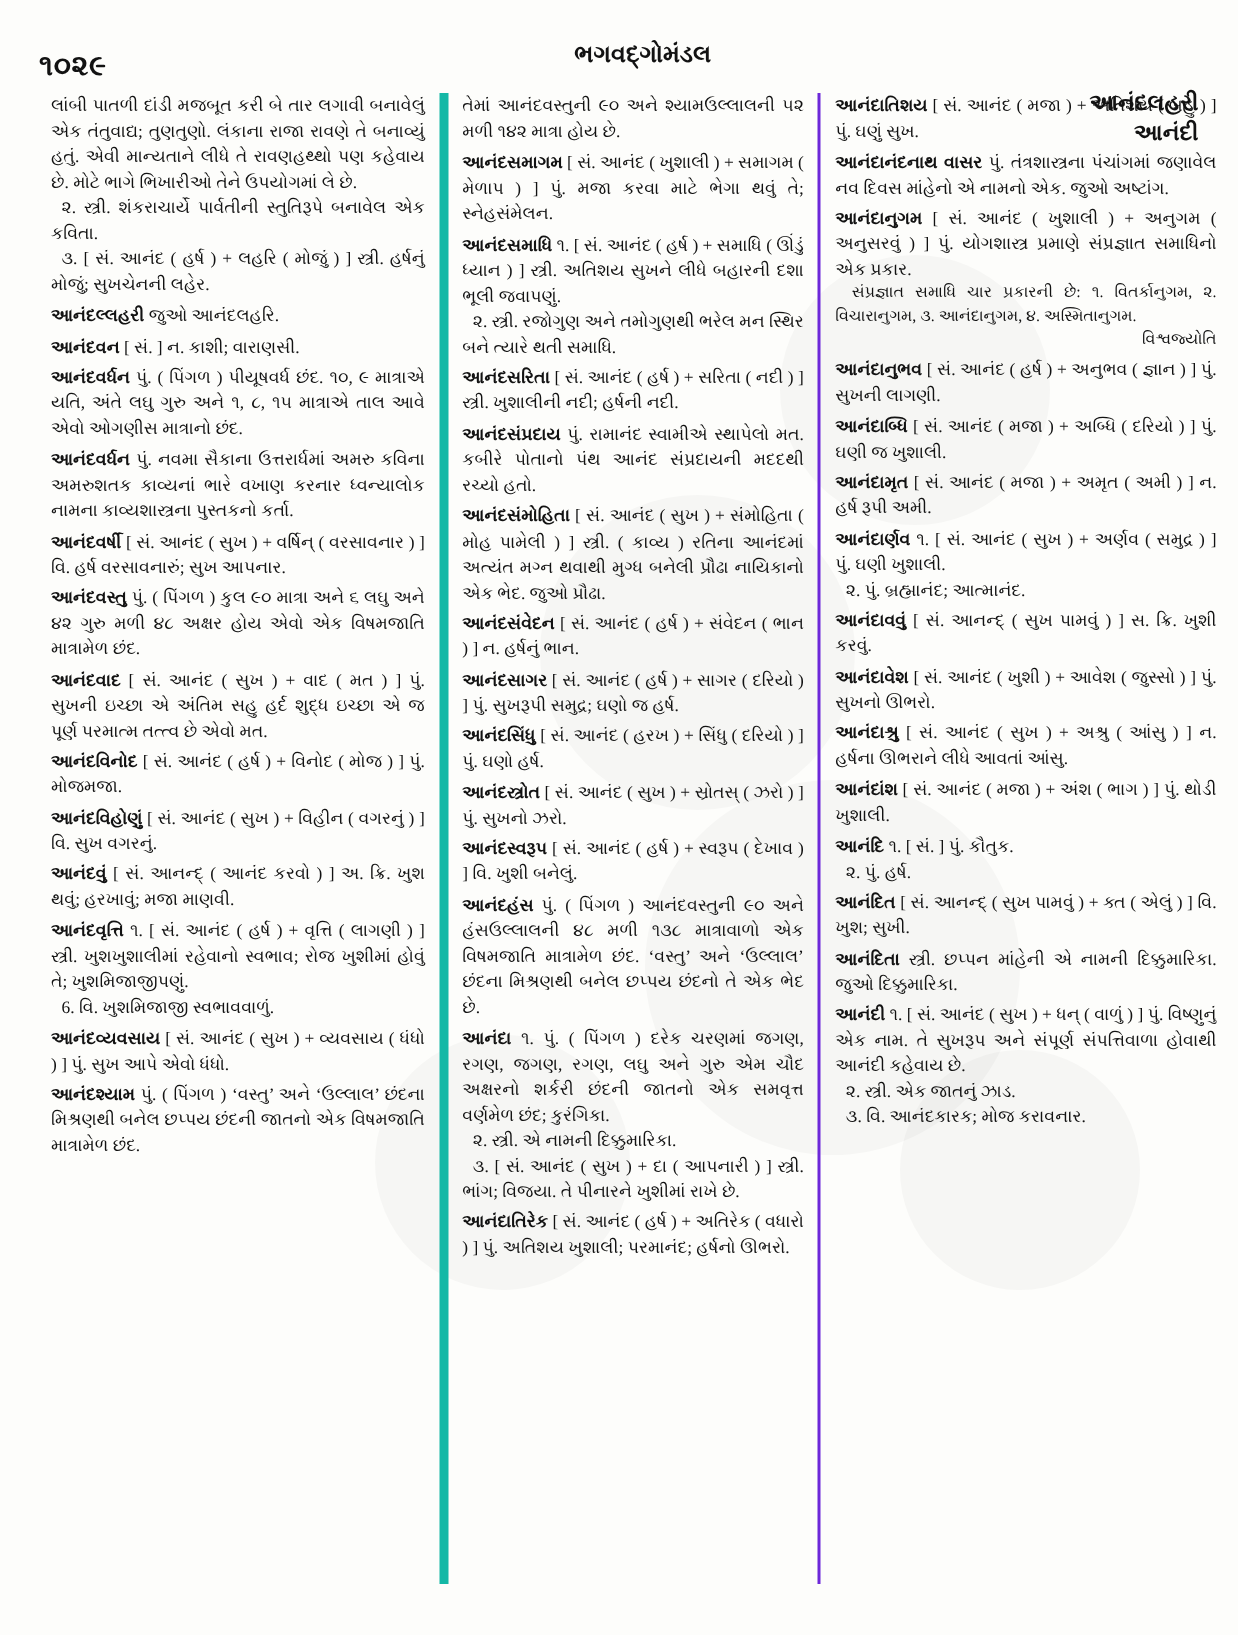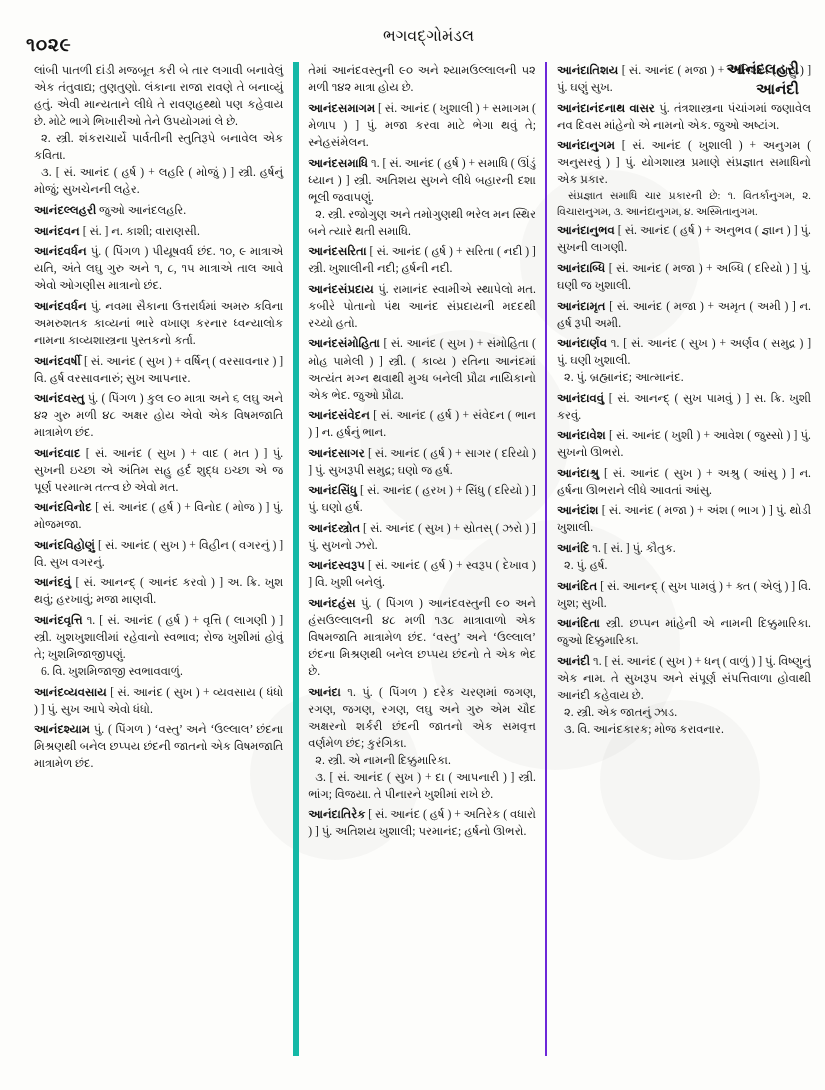--- a/index.html
+++ b/index.html
@@ -24,21 +24,21 @@
   header.pagehead{
     position:absolute;left:0;right:0;top:10px;height:46px;
     padding:0 22px;box-sizing:border-box;
   }
   .folio{
     position:absolute;left:26px;top:24px;
     font-size:19px;font-weight:bold;letter-spacing:.5px;
   }
   .booktitle{
     position:absolute;left:0;right:0;top:17px;text-align:center;
-    font-size:16px;font-weight:normal;margin-left:32px;
+    font-size:16px;font-weight:bold;margin-left:32px;
   }
   .guides{
     position:absolute;right:26px;top:10px;text-align:right;
     font-size:15px;font-weight:bold;line-height:1.35;margin-top:39px;
   }
   .guides div{display:block;}
 
   .columns{
     position:absolute;left:18px;right:14px;top:62px;bottom:34px;
     display:flex;
@@ -183,20 +183,21 @@
     <div class="col col3">
         <div class="entry">
           <p class="cont"><span class="hw">આનંદાતિશય</span> [ સં. આનંદ ( મજા ) + અતિશય ( બહુ ) ] પું. ઘણું સુખ.</p>
         </div>
         <div class="entry">
           <p class="cont"><span class="hw">આનંદાનંદનાથ વાસર</span> પું. તંત્રશાસ્ત્રના પંચાંગમાં જણાવેલ નવ દિવસ માંહેનો એ નામનો એક. જુઓ અષ્ટાંગ.</p>
         </div>
         <div class="entry">
           <p class="cont"><span class="hw">આનંદાનુગમ</span> [ સં. આનંદ ( ખુશાલી ) + અનુગમ ( અનુસરવું ) ] પું. યોગશાસ્ત્ર પ્રમાણે સંપ્રજ્ઞાત સમાધિનો એક પ્રકાર.</p>
           <div class="sub">સંપ્રજ્ઞાત સમાધિ ચાર પ્રકારની છે: ૧. વિતર્કાનુગમ, ૨. વિચારાનુગમ, ૩. આનંદાનુગમ, ૪. અસ્મિતાનુગમ.</div>
+          <div class="right">વિશ્વજ્યોતિ</div>
         </div>
         <div class="entry">
           <p class="cont"><span class="hw">આનંદાનુભવ</span> [ સં. આનંદ ( હર્ષ ) + અનુભવ ( જ્ઞાન ) ] પું. સુખની લાગણી.</p>
         </div>
         <div class="entry">
           <p class="cont"><span class="hw">આનંદાબ્ધિ</span> [ સં. આનંદ ( મજા ) + અબ્ધિ ( દરિયો ) ] પું. ઘણી જ ખુશાલી.</p>
         </div>
         <div class="entry">
           <p class="cont"><span class="hw">આનંદામૃત</span> [ સં. આનંદ ( મજા ) + અમૃત ( અમી ) ] ન. હર્ષ રૂપી અમી.</p>
         </div>

